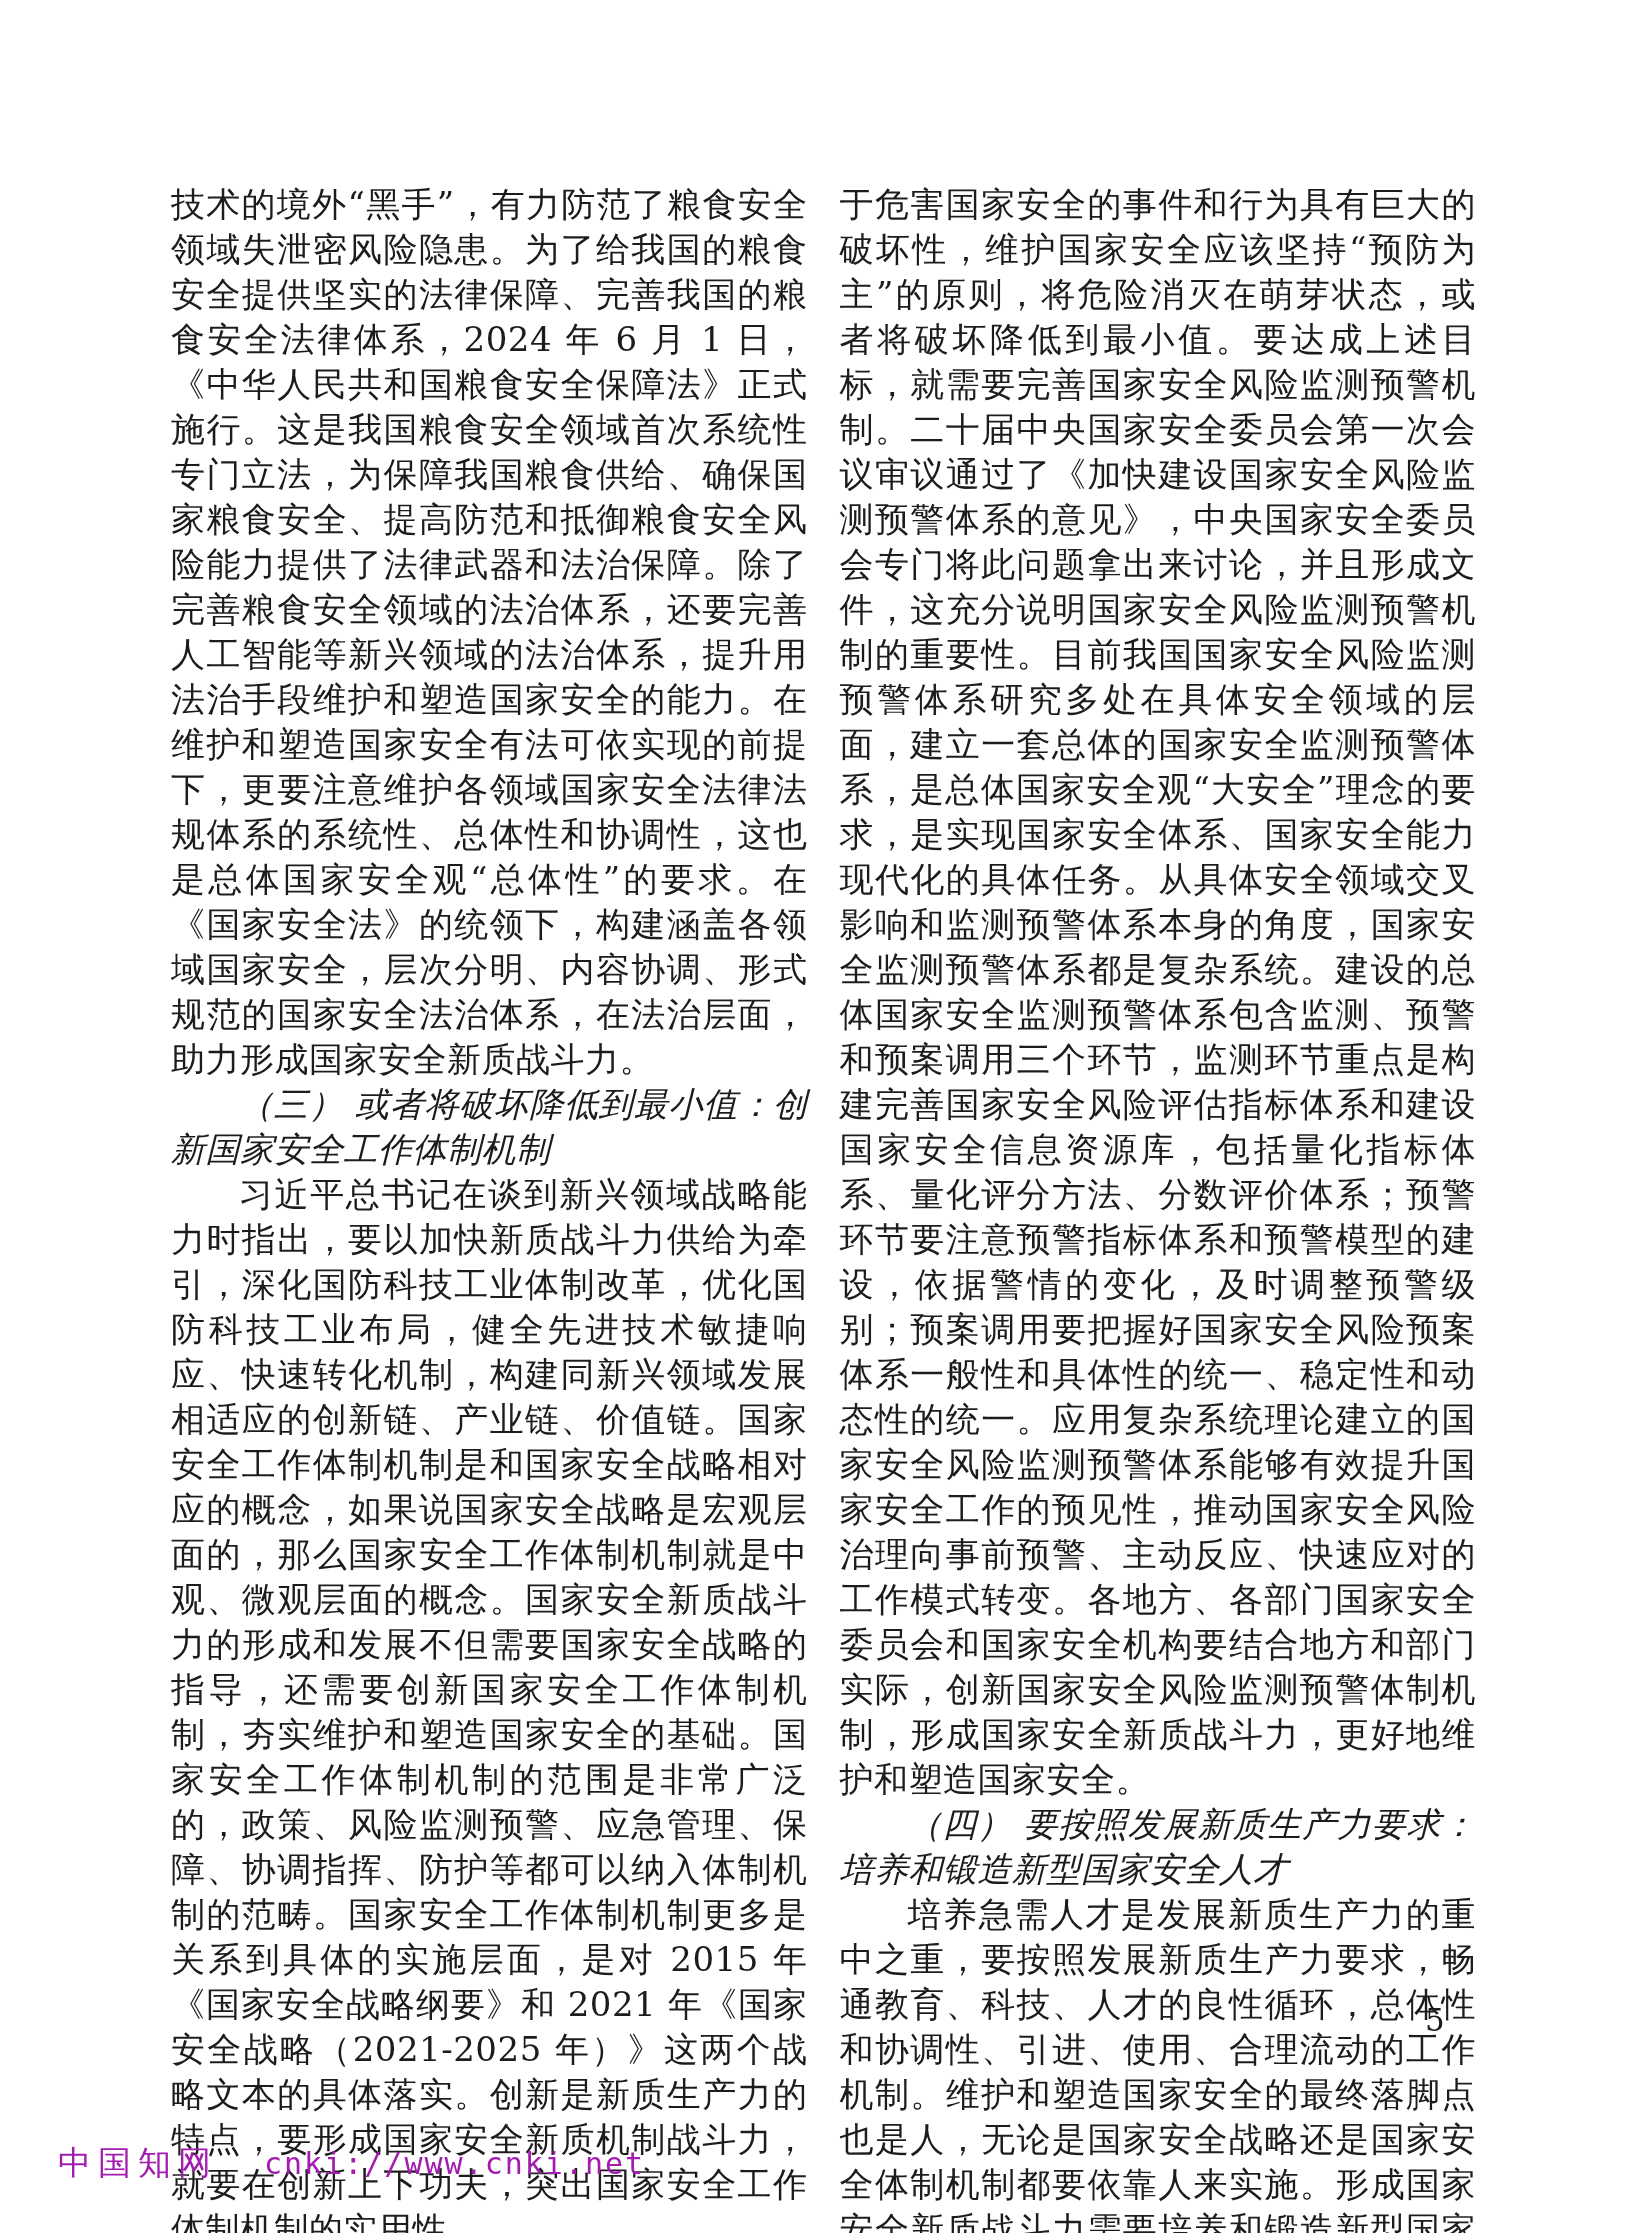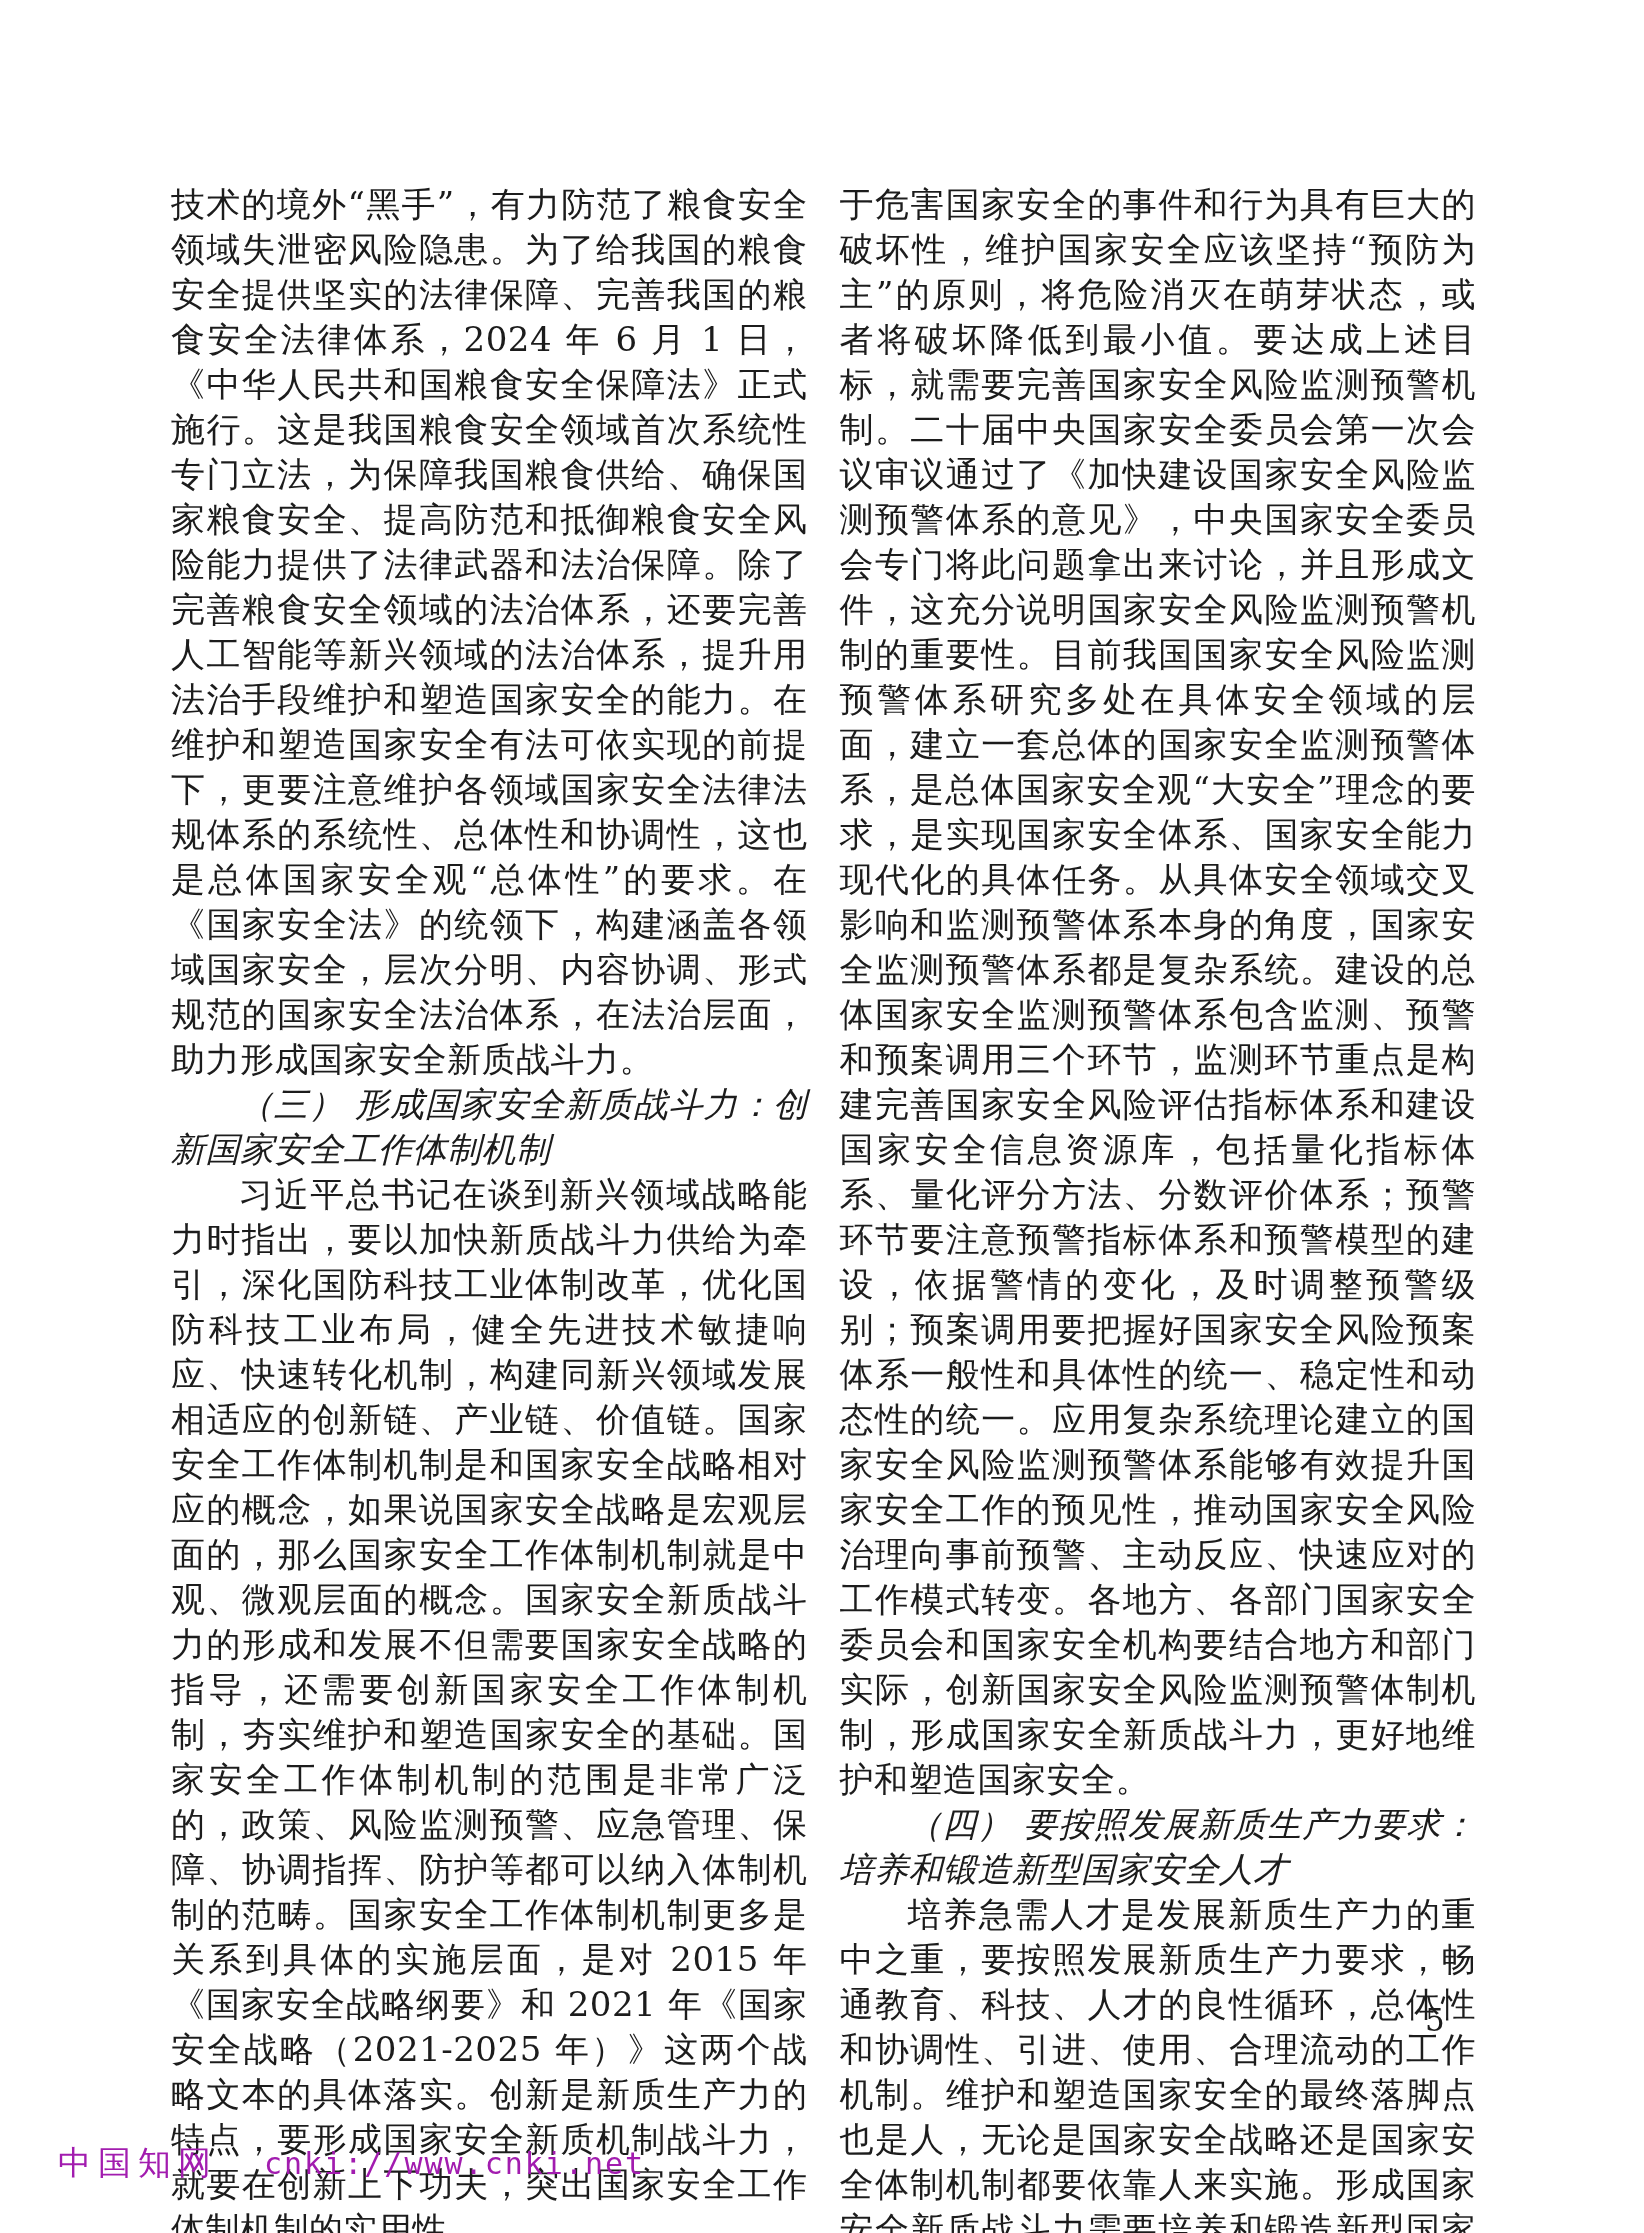--- a/index.html
+++ b/index.html
@@ -71,21 +71,21 @@
   }
 </style>
 </head>
 <body>
 
 <div class="page">
 
   <div class="columns">
     <div class="column">
         <p class="continuation">技术的境外“黑手”，有力防范了粮食安全领域失泄密风险隐患。为了给我国的粮食安全提供坚实的法律保障、完善我国的粮食安全法律体系，2024 年 6 月 1 日，《中华人民共和国粮食安全保障法》正式施行。这是我国粮食安全领域首次系统性专门立法，为保障我国粮食供给、确保国家粮食安全、提高防范和抵御粮食安全风险能力提供了法律武器和法治保障。除了完善粮食安全领域的法治体系，还要完善人工智能等新兴领域的法治体系，提升用法治手段维护和塑造国家安全的能力。在维护和塑造国家安全有法可依实现的前提下，更要注意维护各领域国家安全法律法规体系的系统性、总体性和协调性，这也是总体国家安全观“总体性”的要求。在《国家安全法》的统领下，构建涵盖各领域国家安全，层次分明、内容协调、形式规范的国家安全法治体系，在法治层面，助力形成国家安全新质战斗力。</p>
-        <p class="heading">（三） 形成国家安全新质战斗力：创新国家安全工作体制机制</p>
+        <p class="heading">（三） 或者将破坏降低到最小值：创新国家安全工作体制机制</p>
         <p class="paragraph">习近平总书记在谈到新兴领域战略能力时指出，要以加快新质战斗力供给为牵引，深化国防科技工业体制改革，优化国防科技工业布局，健全先进技术敏捷响应、快速转化机制，构建同新兴领域发展相适应的创新链、产业链、价值链。国家安全工作体制机制是和国家安全战略相对应的概念，如果说国家安全战略是宏观层面的，那么国家安全工作体制机制就是中观、微观层面的概念。国家安全新质战斗力的形成和发展不但需要国家安全战略的指导，还需要创新国家安全工作体制机制，夯实维护和塑造国家安全的基础。国家安全工作体制机制的范围是非常广泛的，政策、风险监测预警、应急管理、保障、协调指挥、防护等都可以纳入体制机制的范畴。国家安全工作体制机制更多是关系到具体的实施层面，是对 2015 年《国家安全战略纲要》和 2021 年《国家安全战略（2021-2025 年）》这两个战略文本的具体落实。创新是新质生产力的特点，要形成国家安全新质机制战斗力，就要在创新上下功夫，突出国家安全工作体制机制的实用性。</p>
         <p class="paragraph">创新国家安全风险监测预警体制机制，由</p>
       </div>
     <div class="column">
         <p class="continuation">于危害国家安全的事件和行为具有巨大的破坏性，维护国家安全应该坚持“预防为主”的原则，将危险消灭在萌芽状态，或者将破坏降低到最小值。要达成上述目标，就需要完善国家安全风险监测预警机制。二十届中央国家安全委员会第一次会议审议通过了《加快建设国家安全风险监测预警体系的意见》，中央国家安全委员会专门将此问题拿出来讨论，并且形成文件，这充分说明国家安全风险监测预警机制的重要性。目前我国国家安全风险监测预警体系研究多处在具体安全领域的层面，建立一套总体的国家安全监测预警体系，是总体国家安全观“大安全”理念的要求，是实现国家安全体系、国家安全能力现代化的具体任务。从具体安全领域交叉影响和监测预警体系本身的角度，国家安全监测预警体系都是复杂系统。建设的总体国家安全监测预警体系包含监测、预警和预案调用三个环节，监测环节重点是构建完善国家安全风险评估指标体系和建设国家安全信息资源库，包括量化指标体系、量化评分方法、分数评价体系；预警环节要注意预警指标体系和预警模型的建设，依据警情的变化，及时调整预警级别；预案调用要把握好国家安全风险预案体系一般性和具体性的统一、稳定性和动态性的统一。应用复杂系统理论建立的国家安全风险监测预警体系能够有效提升国家安全工作的预见性，推动国家安全风险治理向事前预警、主动反应、快速应对的工作模式转变。各地方、各部门国家安全委员会和国家安全机构要结合地方和部门实际，创新国家安全风险监测预警体制机制，形成国家安全新质战斗力，更好地维护和塑造国家安全。</p>
         <p class="heading">（四） 要按照发展新质生产力要求：培养和锻造新型国家安全人才</p>
         <p class="paragraph">培养急需人才是发展新质生产力的重中之重，要按照发展新质生产力要求，畅通教育、科技、人才的良性循环，总体性和协调性、引进、使用、合理流动的工作机制。维护和塑造国家安全的最终落脚点也是人，无论是国家安全战略还是国家安全体制机制都要依靠人来实施。形成国家安全新质战斗力需要培养和锻造新型国家安全人才，新型国家安全人才是理念新、知识新、手段</p>
       </div>
   </div>
 

